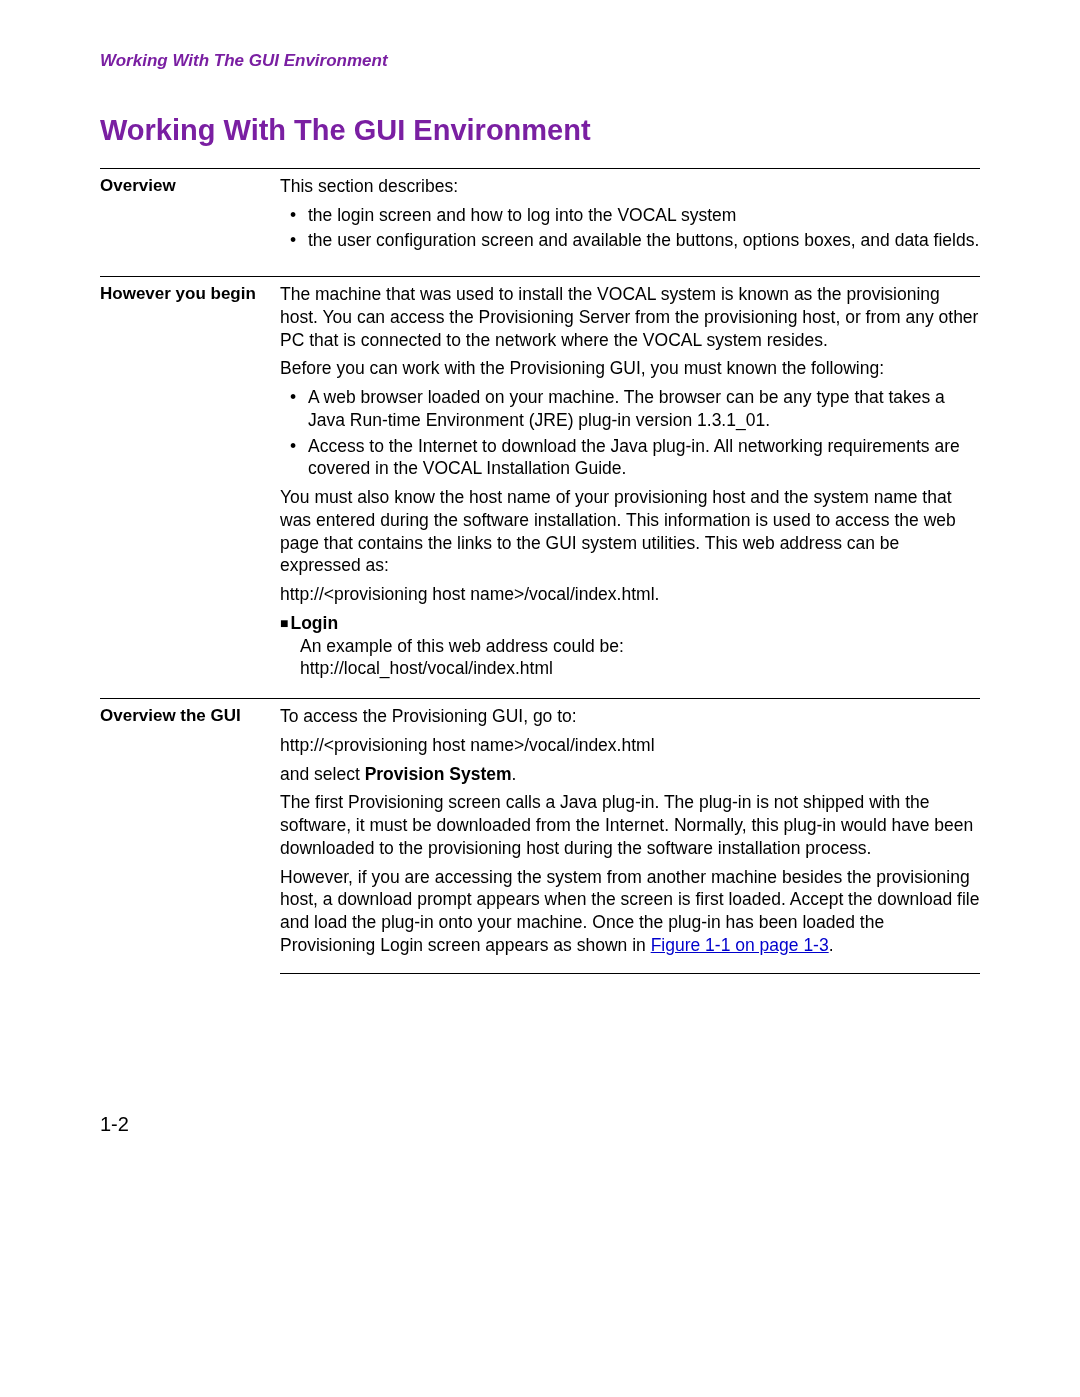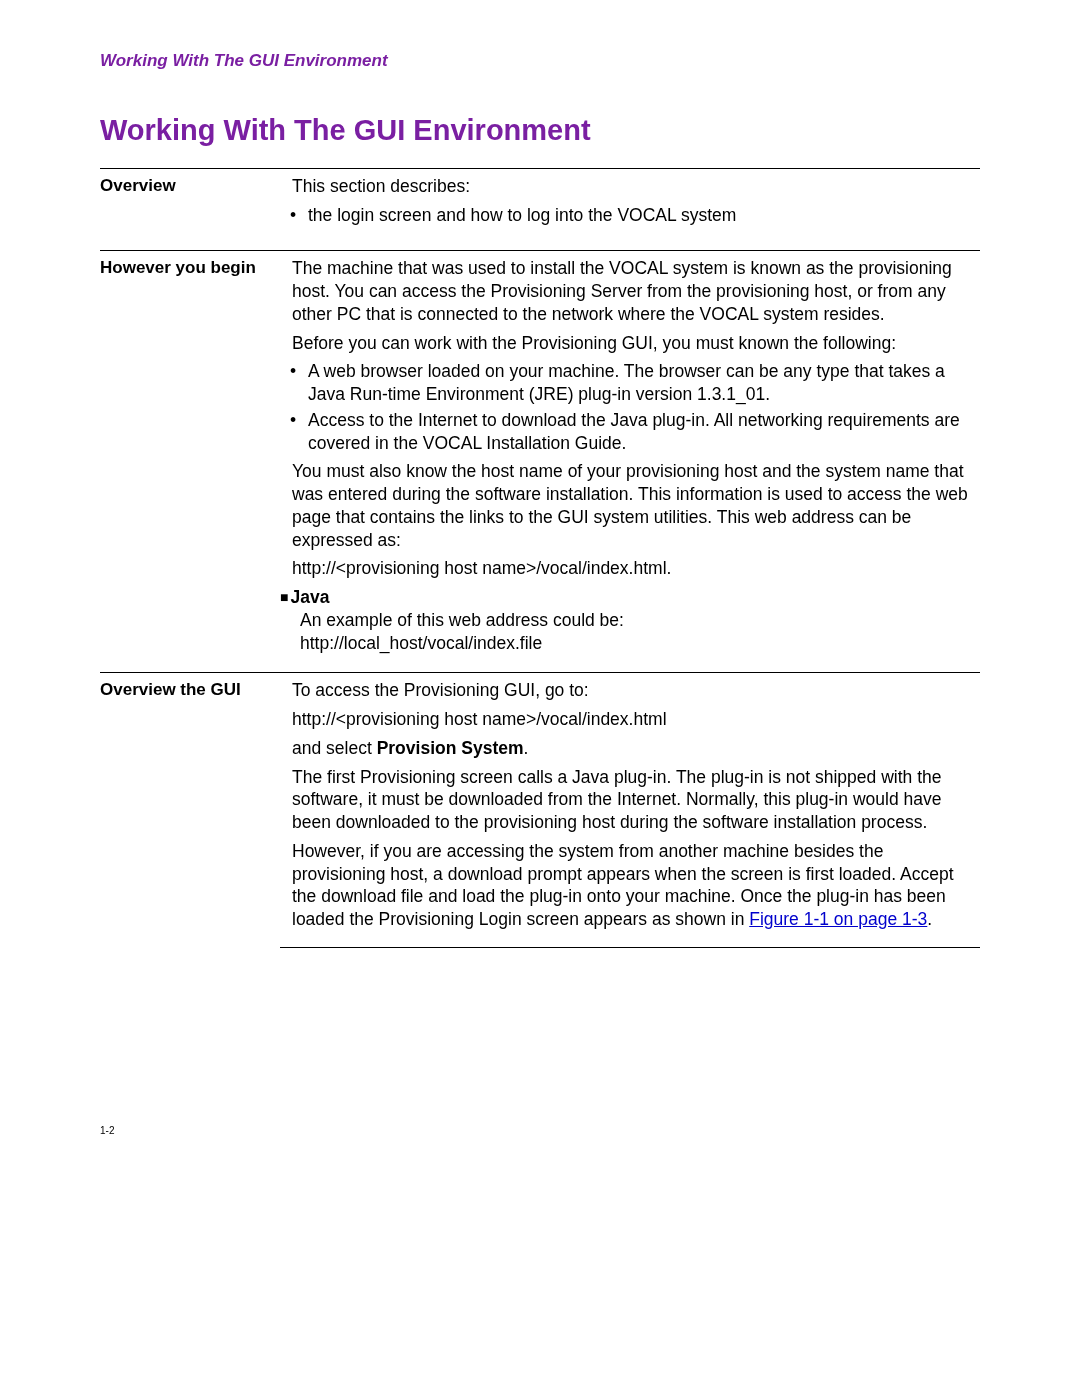--- a/index.html
+++ b/index.html
@@ -36,21 +36,21 @@
   .section-label {
     flex: 0 0 170px;
     font-weight: bold;
     font-size: 17px;
     padding-right: 10px;
   }
   .section-body {
     flex: 1;
   }
   .section-body p {
-    margin: 0 0 6px 12px;
+    margin: 0 0 6px 0;
   }
   ul.bullets {
     margin: 4px 0 6px 0;
     padding-left: 28px;
     list-style: none;
   }
   ul.bullets li {
     position: relative;
     margin-bottom: 3px;
   }
@@ -78,57 +78,58 @@
     margin-top: 16px;
   }
   .link {
     color: #0000cc;
     text-decoration: underline;
   }
   .page-number {
     position: absolute;
     bottom: 260px;
     left: 100px;
-    font-size: 10px;
+    font-size: 20px;
   }
   .bold { font-weight: bold; }
 </style>
 </head>
 <body>
 
 <div class="running-header">Working With The GUI Environment</div>
 
 <h1 class="page-title">Working With The GUI Environment</h1>
 
 <div class="section">
   <div class="section-label">Overview</div>
   <div class="section-body">
     <p>This section describes:</p>
     <ul class="bullets">
       <li>the login screen and how to log into the VOCAL system</li>
+      <li>the user configuration screen and available the buttons, options boxes, and data fields.</li>
     </ul>
   </div>
 </div>
 
 <div class="section">
   <div class="section-label">However you begin</div>
   <div class="section-body">
     <p>The machine that was used to install the VOCAL system is known as the provisioning host. You can access the Provisioning Server from the provisioning host, or from any other PC that is connected to the network where the VOCAL system resides.</p>
     <p>Before you can work with the Provisioning GUI, you must known the following:</p>
     <ul class="bullets">
       <li>A web browser loaded on your machine. The browser can be any type that takes a Java Run-time Environment (JRE) plug-in version 1.3.1_01.</li>
       <li>Access to the Internet to download the Java plug-in. All networking requirements are covered in the VOCAL Installation Guide.</li>
     </ul>
     <p>You must also know the host name of your provisioning host and the system name that was entered during the software installation. This information is used to access the web page that contains the links to the GUI system utilities. This web address can be expressed as:</p>
     <p>http://&lt;provisioning host name&gt;/vocal/index.html.</p>
     <div>
-      <span class="note-heading">Java</span>
+      <span class="note-heading">Login</span>
       <div class="note-body">
         <span>An example of this web address could be:</span><br>
-        <span>http://local_host/vocal/index.file</span>
+        <span>http://local_host/vocal/index.html</span>
       </div>
     </div>
   </div>
 </div>
 
 <div class="section">
   <div class="section-label">Overview the GUI</div>
   <div class="section-body">
     <p>To access the Provisioning GUI, go to:</p>
     <p>http://&lt;provisioning host name&gt;/vocal/index.html</p>

